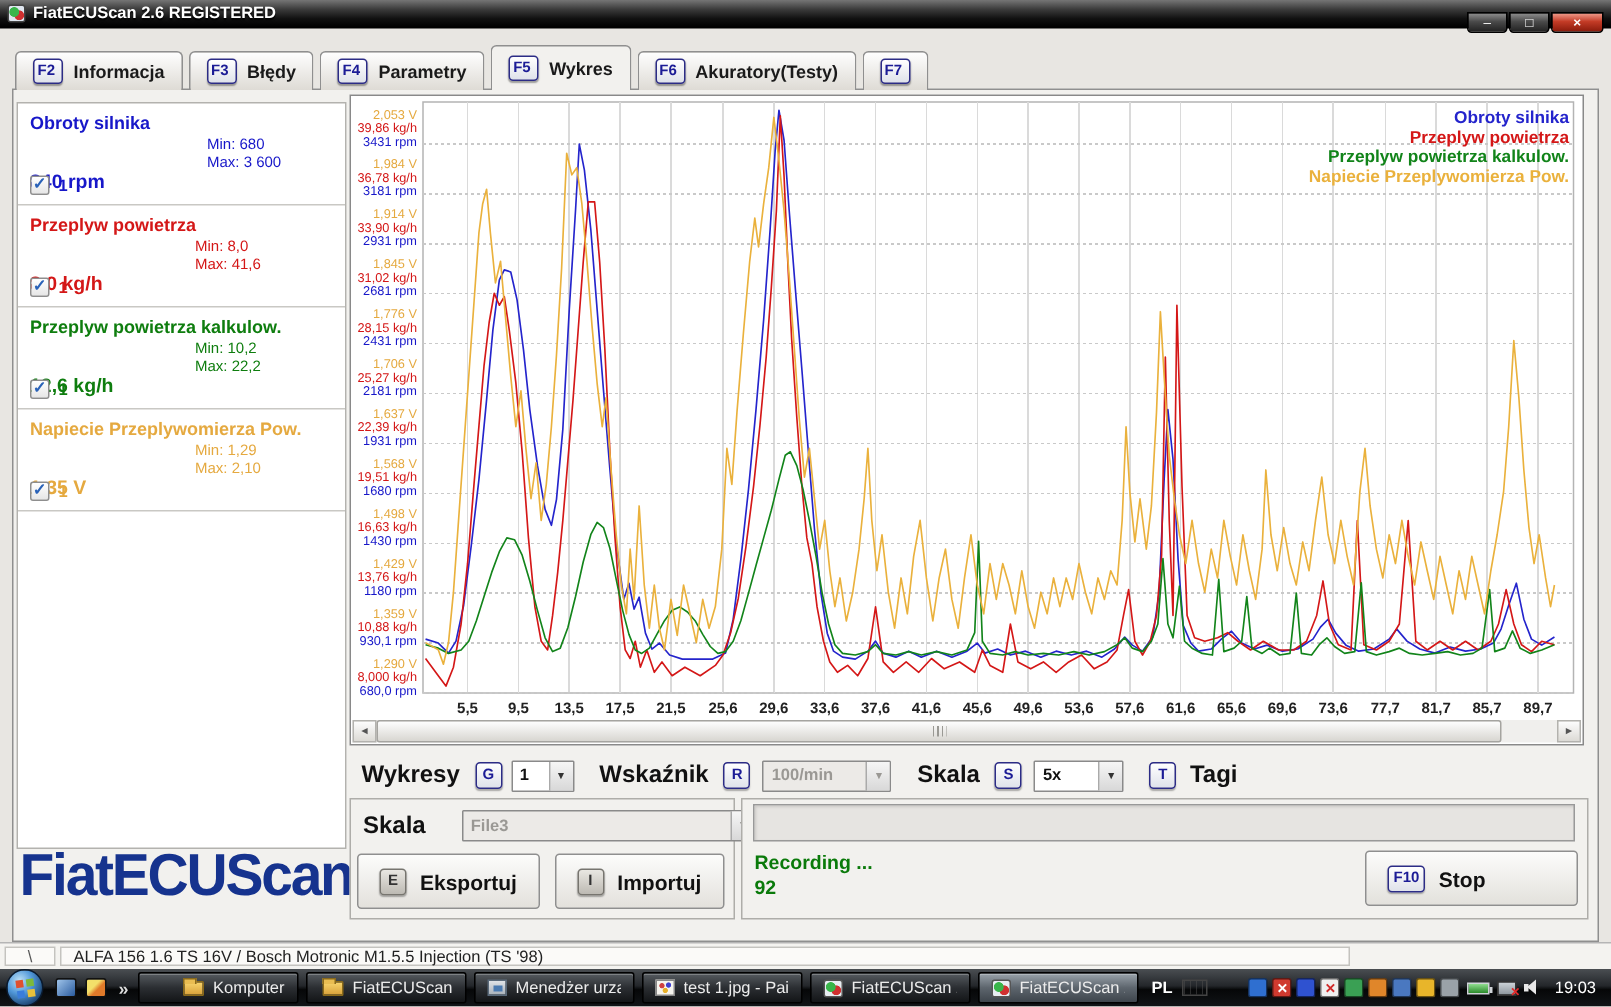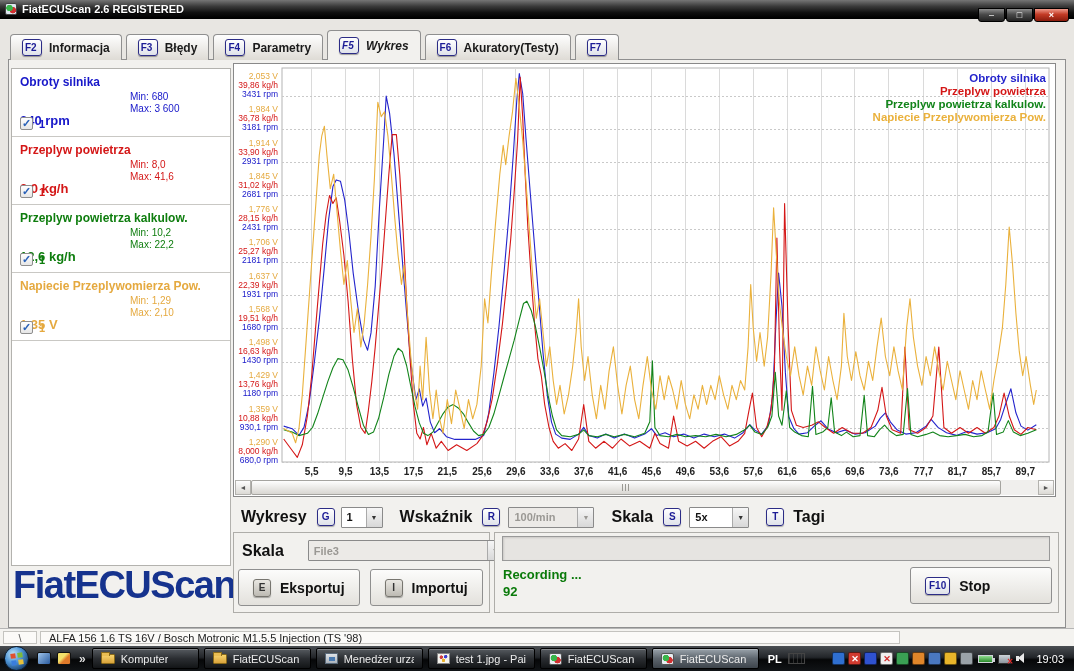--- a/index.html
+++ b/index.html
@@ -19,21 +19,21 @@
   .win-controls { margin-left:auto; display:flex; gap:1px; align-self:flex-start; }
   .win-btn { width:27px; height:14px; font-size:9px; line-height:12px; text-align:center; color:#fff;
     background:linear-gradient(#8d8d8d,#4a4a4a 45%,#222); border:1px solid #000; border-radius:0 0 3px 3px; cursor:default; }
   .win-btn.close { width:35px; background:linear-gradient(#f09a8a,#c33b26 45%,#8a1b0c); font-weight:bold; }
 
   
   .tabbar { position:absolute; left:10px; top:30px; height:30px; display:flex; align-items:flex-end; gap:4px; z-index:10; }
   .tab { height:26px; display:flex; align-items:center; gap:7px; padding:0 11px;
     background:linear-gradient(#fefefe,#dedbd5); border:1px solid #8f8f8f; border-bottom:none;
     border-radius:4px 4px 0 0; font-weight:bold; font-size:12px; color:#1a1a1a; cursor:default; }
-  .tab.active { background:#f2f1ee; height:30px; position:relative; z-index:12;font-style:italic; }
+  .tab.active { background:#f2f1ee; height:30px; position:relative; z-index:12; }
   .fbadge { min-width:20px; height:17px; line-height:15px; padding:0 2px; 
     background:linear-gradient(#fff,#dfe2ea); border:1px solid #2c2c86; border-radius:3px;
     color:#1c1c96; font-weight:bold; font-size:10px; box-shadow:0 1px 1px rgba(0,0,0,.35); }
 
   
   .content { position:absolute; left:8px; top:59px; width:1058px; height:569px;
     background:#f2f1ee; border:1px solid #8f8f8f; z-index:5; }
 
   
   .sidebar { position:absolute; left:2px; top:8px; width:220px; height:498px; background:#fff; border:1px solid #b3b2ae; }
@@ -109,21 +109,21 @@
       linear-gradient(#3a7ddb,#3a7ddb) 0 7px/5px 5px no-repeat,
       linear-gradient(#e8c13a,#e8c13a) 7px 7px/5px 5px no-repeat; }
   .ql { display:flex; align-items:center; gap:6px; margin-right:8px; }
   .qlicon { width:14px; height:13px; border-radius:2px; border:1px solid #111; }
   .qlicon.a { background:linear-gradient(135deg,#9fc4ea,#2a5b9e); }
   .qlicon.b { background:linear-gradient(135deg,#f3e06a 40%,#e07a2a 60%); }
   .chev { color:#ddd; font-size:12px; font-weight:bold; margin-right:6px; }
   .taskbtn { height:21px; margin-right:5px; padding:0 8px; width:107px; display:flex; align-items:center; gap:6px;
     color:#ececec; font-size:11px; white-space:nowrap; overflow:hidden;
     background:linear-gradient(#565b60,#2b2e32 50%,#131517); border:1px solid #000; border-radius:2px;
-    box-shadow:inset 0 1px 0 rgba(255,255,255,.25); }
+    box-shadow:inset 0 1px 0 rgba(255,255,255,.25);justify-content:flex-end; }
   .taskbtn.active { background:linear-gradient(#9aa3ab,#5d656d 50%,#3e454c); }
   .taskbtn .tlab { overflow:hidden; text-overflow:clip; }
   .ic { flex:0 0 auto; }
   .ic-folder { width:14px; height:10px; background:linear-gradient(#f7d36b,#d9a33c); border:1px solid #8a6a1a;
     border-radius:1px; position:relative; }
   .ic-folder::before { content:""; position:absolute; left:-1px; top:-3px; width:7px; height:3px;
     background:#e9bd52; border:1px solid #8a6a1a; border-bottom:none; }
   .ic-devmgr { width:13px; height:11px; background:linear-gradient(#dfe3e7,#aab2ba); border:1px solid #5a6a7a; position:relative; }
   .ic-devmgr::before { content:""; position:absolute; left:3px; top:3px; width:6px; height:4px; background:#4a7ab0; }
   .ic-paint { width:13px; height:11px; background:#f6f4ee; border:1px solid #888;
@@ -189,21 +189,21 @@
       <span class="fbadge">F7</span>
     </div>
   </div>
 
 <div class="content">
 
   <div class="sidebar" id="sidebar">
       <div class="card">
         <div class="ptitle" style="color: rgb(23, 23, 201);">Obroty silnika</div>
         <div class="pvalue" style="color: rgb(23, 23, 201);">840 rpm</div>
-        <div class="pminmax" style="color: rgb(23, 23, 201);">
+        <div class="pminmax" style="color: rgb(23, 23, 201); margin-left: 8px;">
           <div>Min: 680</div>
           <div>Max: 3 600</div>
         </div>
         <div class="pcheck">
           <span class="checkbox">✓</span>
           <span class="pnum" style="color: rgb(23, 23, 201);">1</span>
         </div>
       </div>
       <div class="card">
         <div class="ptitle" style="color: rgb(212, 23, 23);">Przeplyw powietrza</div>

